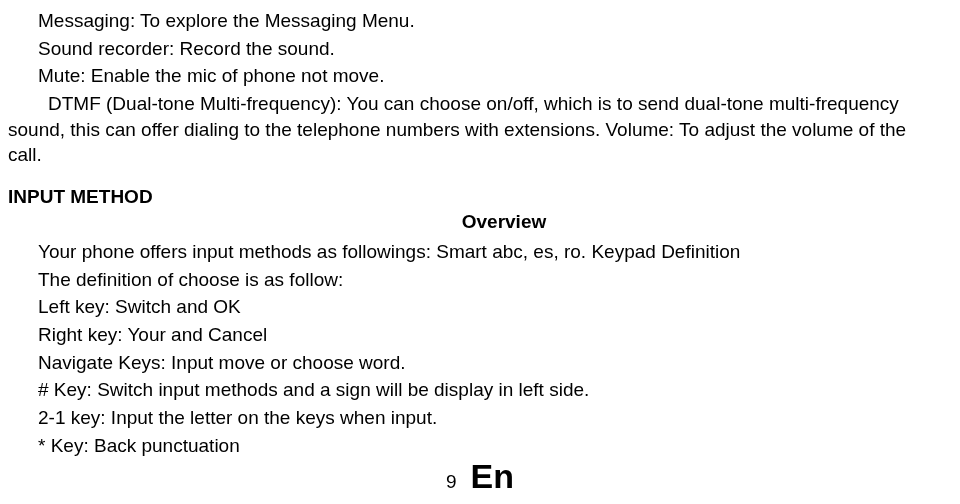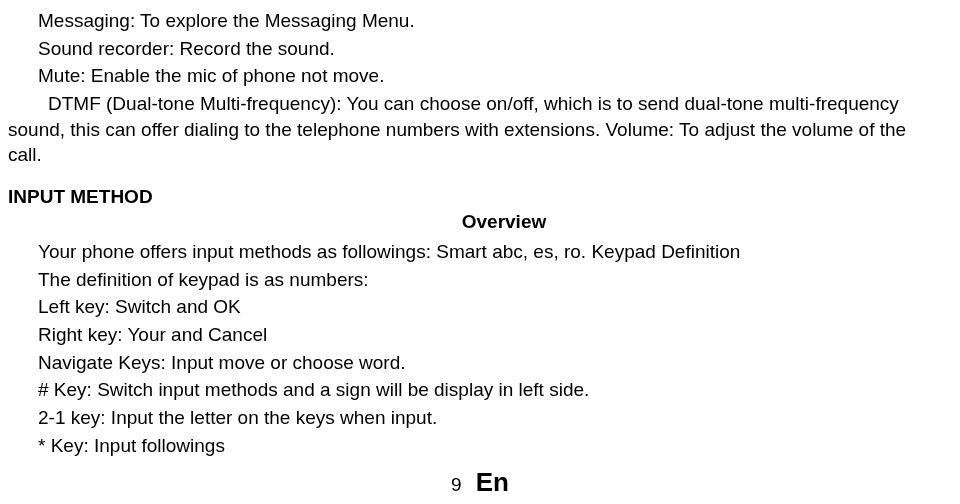--- a/index.html
+++ b/index.html
@@ -44,21 +44,21 @@
     }
     .footer-inner {
       display: inline-flex;
       align-items: baseline;
       gap: 14px;
     }
     .page-num {
       font-size: 19px;
     }
     .en-label {
-      font-size: 26px;
+      font-size: 34px;
       font-weight: bold;
       color: #000000;
       position: relative;
     }
     .dtmf-block {
       text-indent: 40px;
       padding-left: 8px;
       padding-right: 20px;
     }
   </style>
@@ -68,26 +68,26 @@
 <div class="indent-1 para-block">Messaging: To explore the Messaging Menu.</div>
 <div class="indent-1 para-block">Sound recorder: Record the sound.</div>
 <div class="indent-1 para-block">Mute: Enable the mic of phone not move.</div>
 <div class="dtmf-block para-block">DTMF (Dual-tone Multi-frequency): You can choose on/off, which is to send dual-tone multi-frequency sound, this can offer dialing to the telephone numbers with extensions. Volume: To adjust the volume of the call.</div>
 
 <div class="section-heading">INPUT METHOD</div>
 
 <div class="sub-heading">Overview</div>
 
 <div class="indent-1 para-block">Your phone offers input methods as followings: Smart abc, es, ro. Keypad Definition</div>
-<div class="indent-1 para-block">The definition of keypad is as numbers:</div>
+<div class="indent-1 para-block">The definition of choose is as follow:</div>
 <div class="indent-1 para-block">Left key: Switch and OK</div>
 <div class="indent-1 para-block">Right key: Your and Cancel</div>
 <div class="indent-1 para-block">Navigate Keys: Input move or choose word.</div>
 <div class="indent-1 para-block"># Key: Switch input methods and a sign will be display in left side.</div>
 <div class="indent-1 para-block">2-1 key: Input the letter on the keys when input.</div>
-<div class="indent-1 para-block">* Key: Input followings</div>
+<div class="indent-1 para-block">* Key: Back punctuation</div>
 
 <div class="footer">
   <div class="footer-inner">
     <span class="page-num">9</span>
     <span class="en-label">En</span>
   </div>
 </div>
 
 </body></html>

